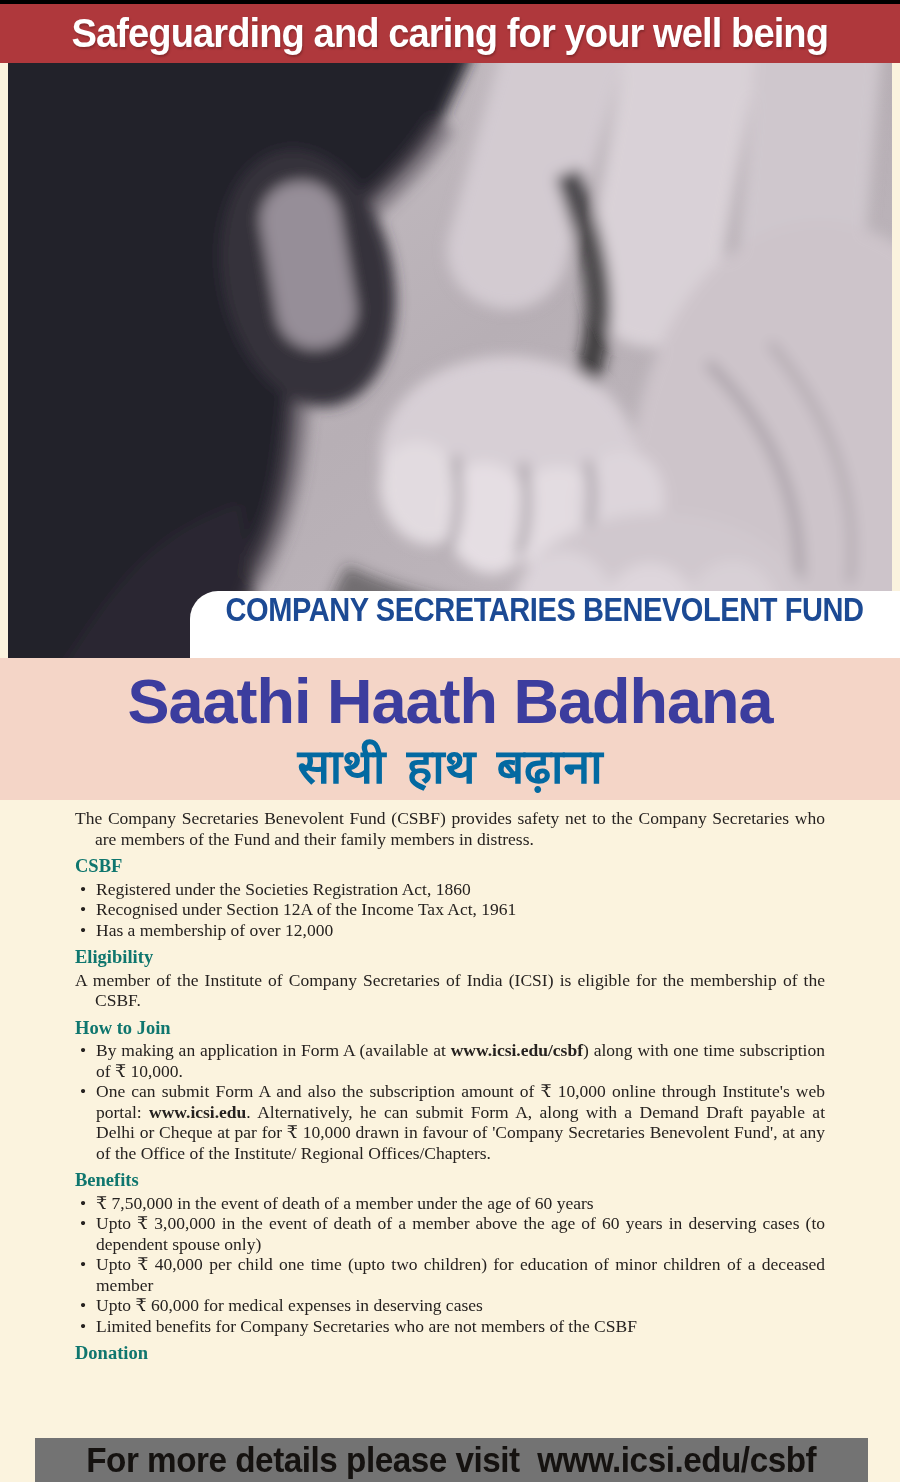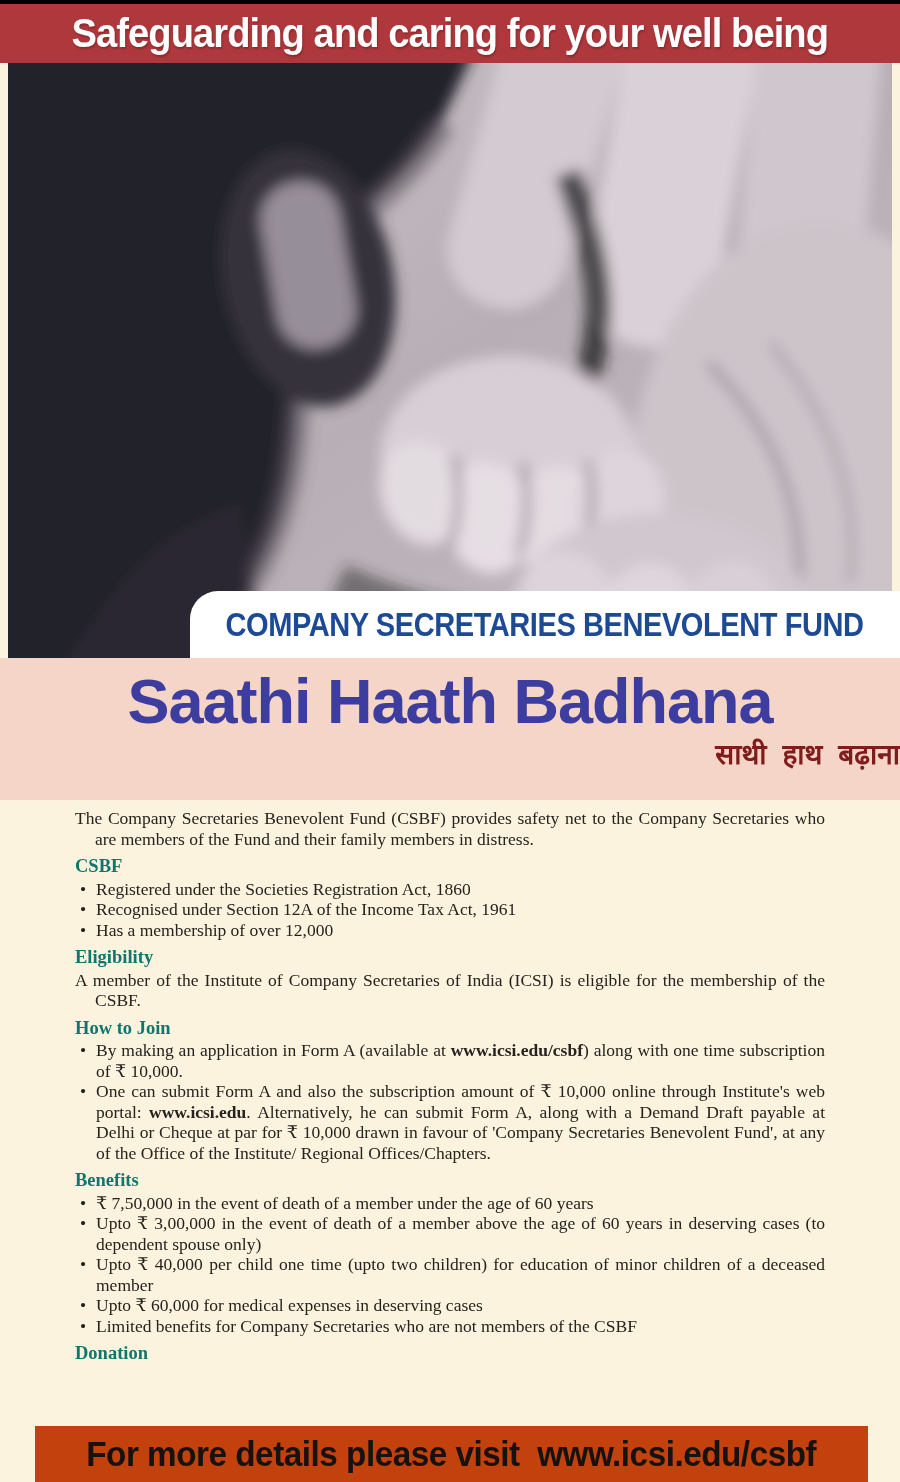--- a/index.html
+++ b/index.html
@@ -11,45 +11,45 @@
               box-sizing:border-box;display:flex;align-items:center;justify-content:center;}
   .banner-top .txt{font-family:"Liberation Sans","DejaVu Sans",sans-serif;font-weight:bold;
                    color:#ffffff;font-size:41px;letter-spacing:-1px;white-space:nowrap;
                    transform:scaleX(0.93);text-shadow:1px 2px 2px rgba(70,20,20,.35);}
 
   
   .photo-section{flex:none;position:relative;height:595px;}
   .photo{position:absolute;left:8px;right:8px;top:0;bottom:0;overflow:hidden;}
   .photo svg{display:block;width:100%;height:100%;}
   .title-box{position:absolute;left:190px;right:0;bottom:0;height:67px;background:#ffffff;
-             border-top-left-radius:28px;display:flex;align-items:center;justify-content:center;}
+             border-top-left-radius:28px;display:flex;align-items:flex-start;justify-content:center;}
   .title-box .txt{font-family:"Liberation Sans","DejaVu Sans",sans-serif;font-weight:bold;
                   color:#1C4A94;font-size:33px;letter-spacing:-0.5px;white-space:nowrap;
                   transform:scaleX(0.88);}
 
   
   .tagline{flex:none;height:142px;background:#F4D5C7;text-align:center;box-sizing:border-box;padding-top:8px;}
   .tagline .en{font-family:"Liberation Sans","DejaVu Sans",sans-serif;font-weight:bold;
                font-size:63px;line-height:1.12;color:#3C3D9E;letter-spacing:-1px;}
   .tagline .hi{font-family:"Liberation Sans","DejaVu Sans",sans-serif;font-weight:600;
-               font-size:28px;line-height:1.25;color:#7f1d1d;word-spacing:8px;text-align:right;}
+               font-size:48px;line-height:1.25;color:#0369a1;word-spacing:8px;}
 
   
   .body-content{flex:1;overflow:hidden;padding:8px 75px 0 75px;color:#262220;
                 font-size:17.5px;line-height:20.5px;}
   .body-content h3{color:#0f766e;font-size:18.5px;line-height:20.5px;margin:7px 0 2px 0;
                    font-family:"Liberation Serif","DejaVu Serif",serif;}
   .para{margin:0;text-align:justify;}
   .hang{padding-left:20px;text-indent:-20px;}
   .bullet{position:relative;padding-left:21px;text-align:justify;}
   .bullet::before{content:"\2022";position:absolute;left:5px;top:0;}
   .body-content b{font-weight:bold;}
 
   
-  .banner-bottom{flex:none;height:56px;margin:3px 32px 0 35px;background:#c2410c;
+  .banner-bottom{flex:none;height:44px;margin:3px 32px 0 35px;background:#737373;
                  display:flex;align-items:center;justify-content:center;}
   .banner-bottom .txt{font-family:"Liberation Sans","DejaVu Sans",sans-serif;font-weight:bold;
                       font-size:35px;color:#151210;letter-spacing:-0.5px;white-space:pre;
                       transform:scaleX(0.95);}
 </style>
 </head>
 <body>
 
 <div class="page">
 

